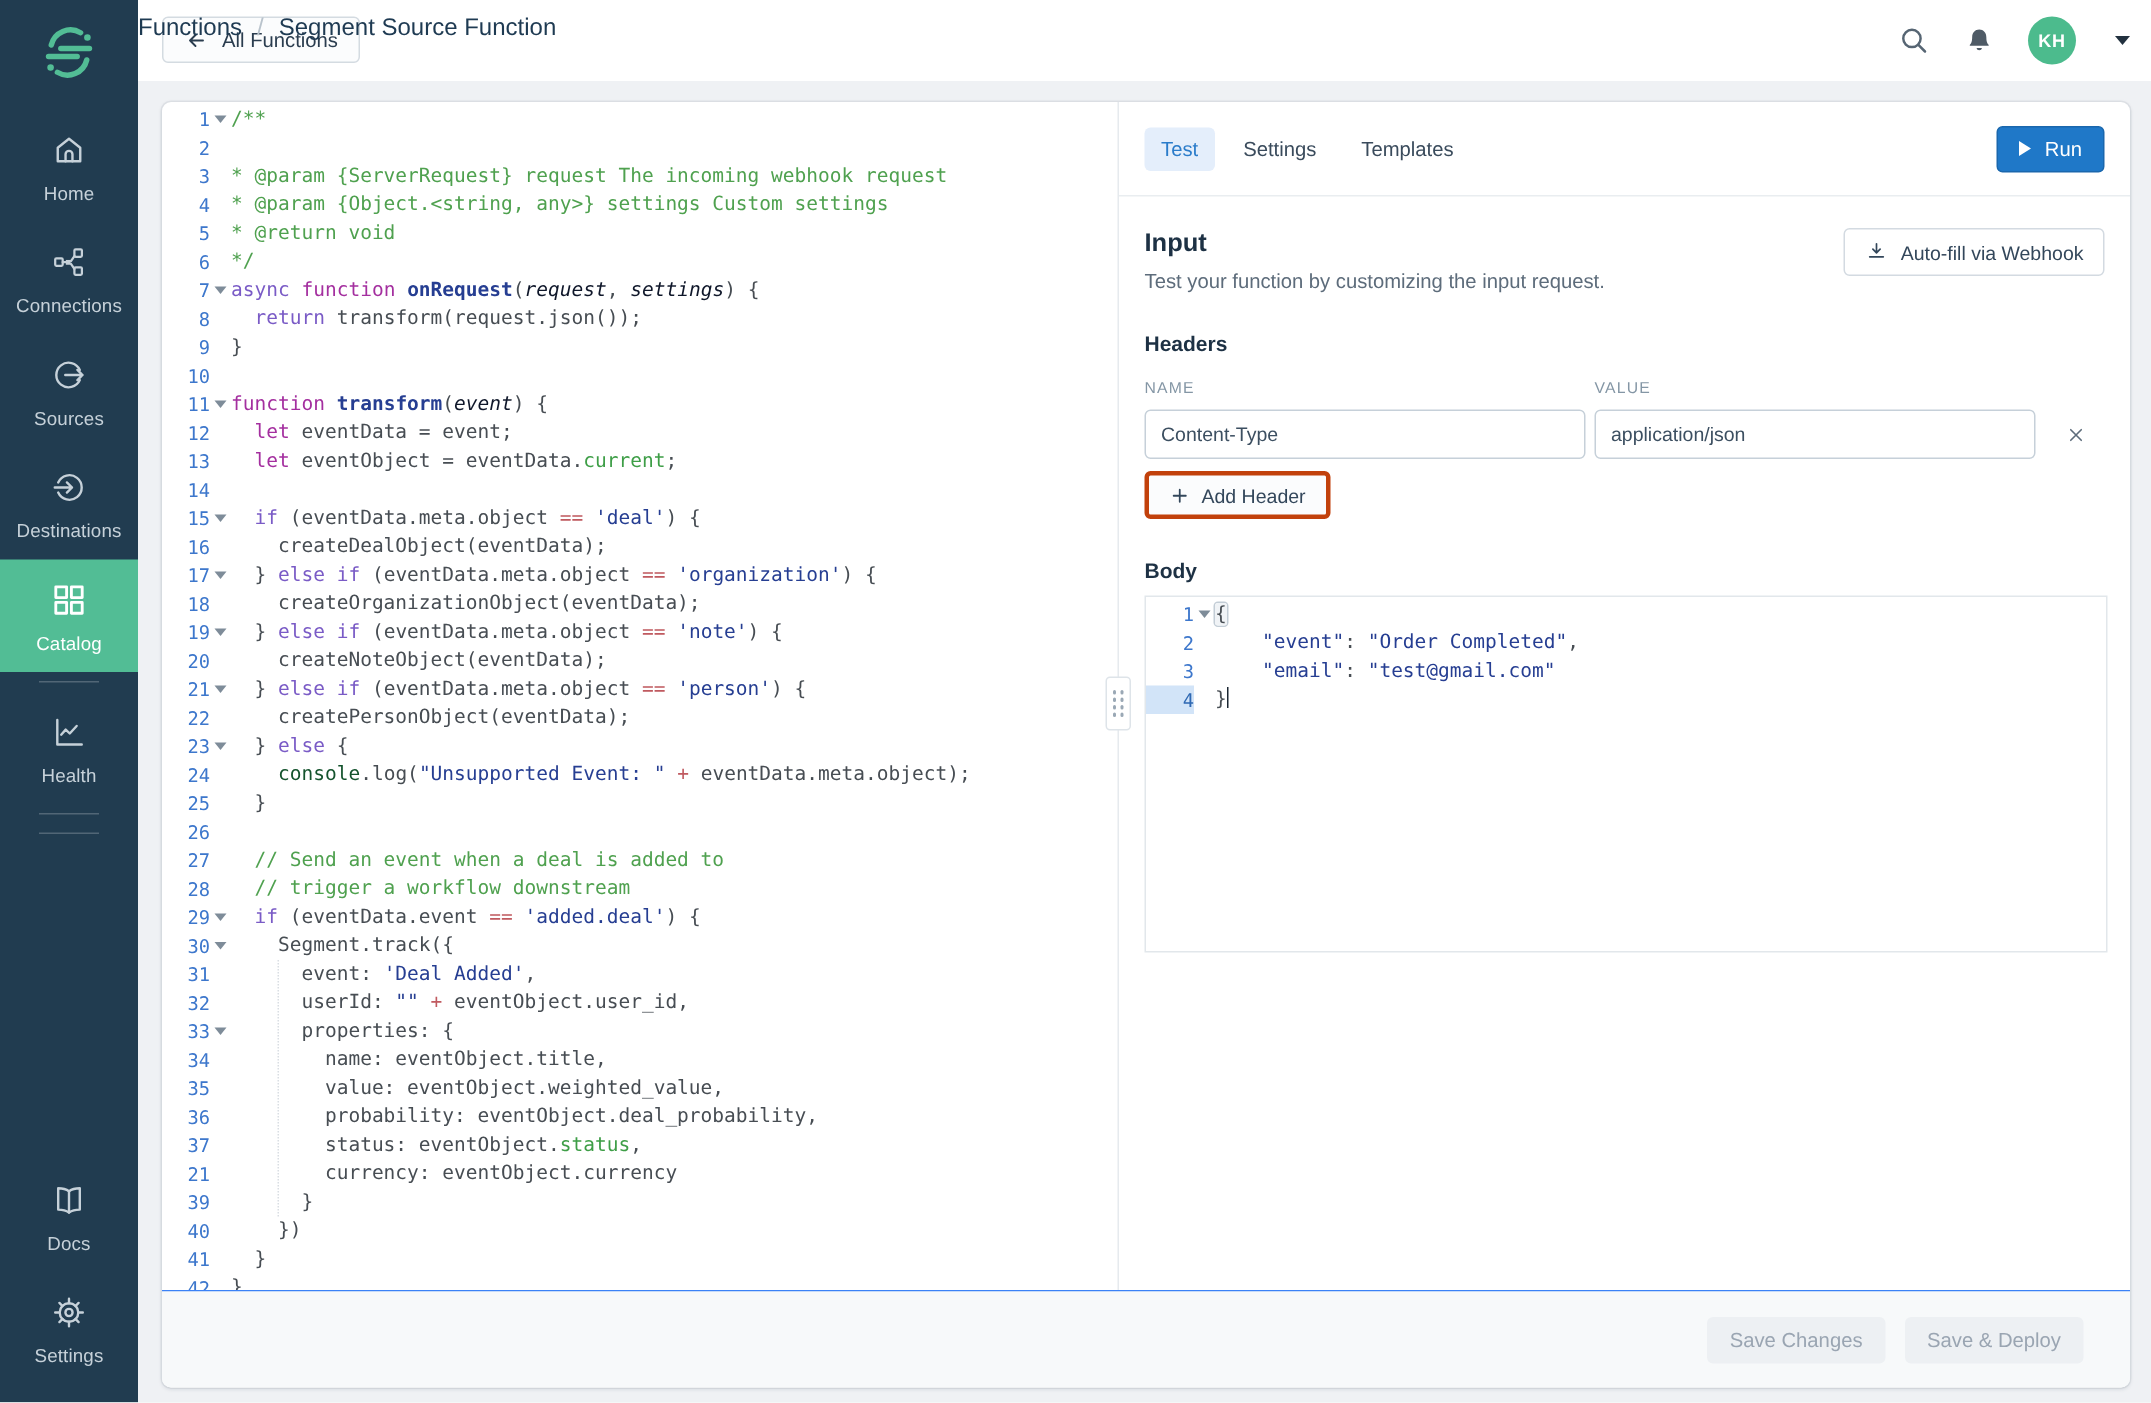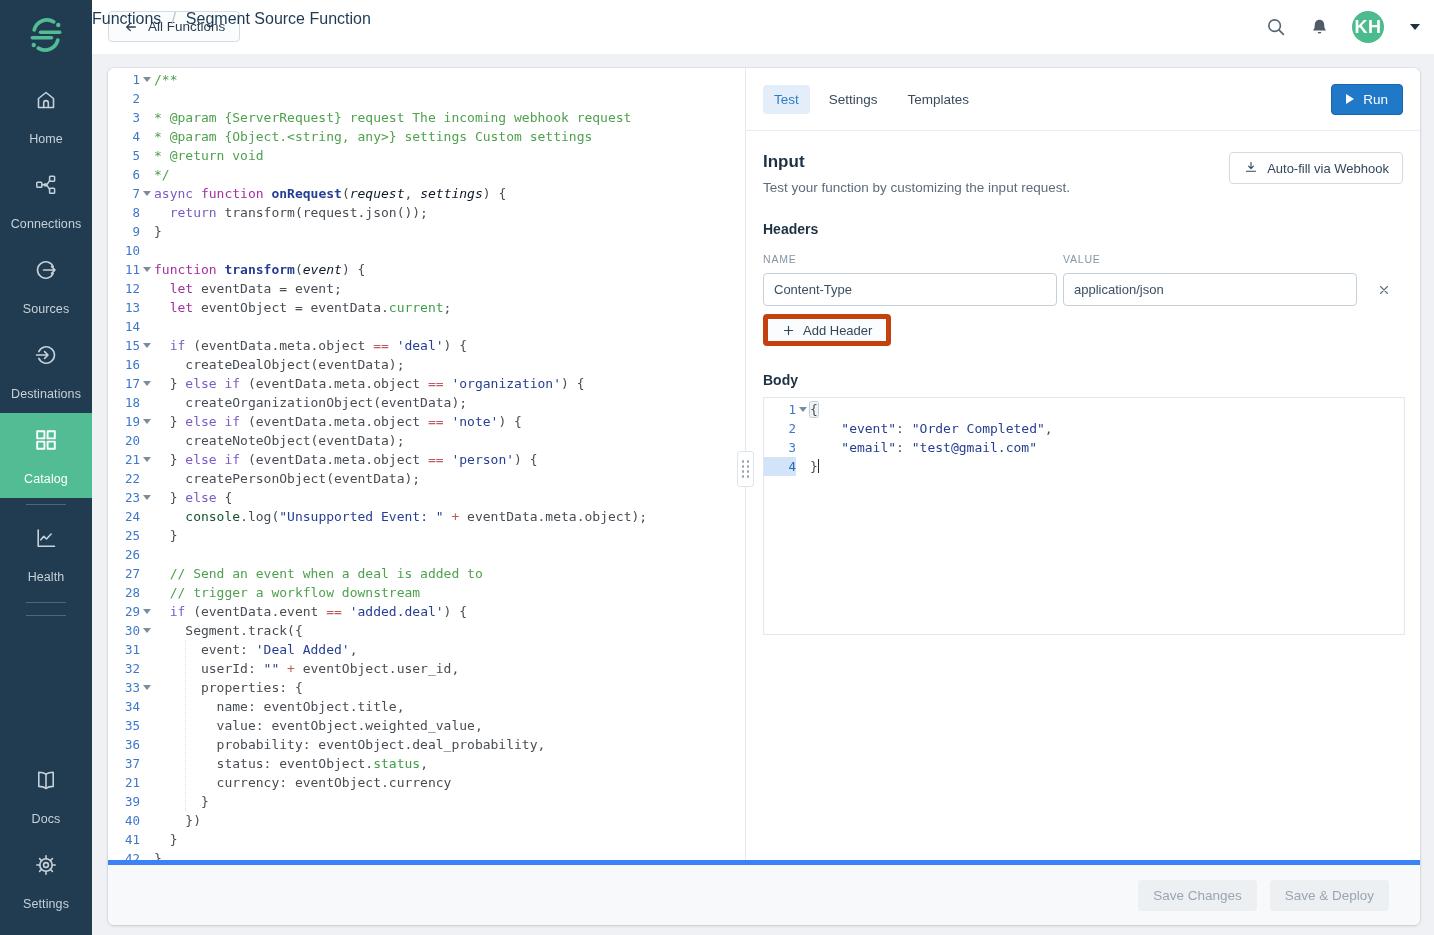--- a/index.html
+++ b/index.html
@@ -3,36 +3,36 @@
 <meta charset="utf-8">
 <style>
   html,body{margin:0;padding:0;}
   body{font-family:"Liberation Sans",sans-serif;background:#eff1f4;}
   .app{position:relative;width:1434px;height:935px;background:#eff1f4;overflow:hidden;}
 
   
   .sidebar{position:absolute;left:0;top:0;width:92px;height:935px;background:#213c50;display:flex;flex-direction:column;align-items:center;box-sizing:border-box;padding-bottom:12px;}
   .logo{margin-top:13px;height:44px;display:flex;align-items:center;justify-content:center;}
   .nav{display:flex;flex-direction:column;width:100%;flex:1;margin-top:16px;}
-  .nav-item{width:100%;box-sizing:border-box;padding:15px 0 12px;display:flex;flex-direction:column;align-items:center;gap:20px;color:#c6d1d9;cursor:pointer;}
+  .nav-item{width:100%;box-sizing:border-box;padding:15px 0 12px;display:flex;flex-direction:column;align-items:center;gap:10px;color:#c6d1d9;cursor:pointer;}
   .nav-item .nav-label{font-size:12.5px;letter-spacing:.1px;}
   .nav-item.active{background:#52bd95;color:#ffffff;}
   .nav-item.push-down{margin-top:auto;}
   .nav-icon{width:24px;height:24px;display:flex;align-items:center;justify-content:center;}
   .nav-icon svg{display:block;}
   .nav-divider{width:40px;height:1px;background:rgba(255,255,255,.22);margin:6px auto;}
 
   
   .topbar{position:absolute;left:92px;top:0;width:1342px;height:54px;background:#fff;}
   .back-btn{position:absolute;left:16px;top:11px;height:31px;display:inline-flex;align-items:center;gap:9px;padding:0 14px;border:1px solid #d4dbe1;border-radius:4px;background:#fbfcfd;color:#2b3d4f;font-size:13.5px;cursor:pointer;}
   .crumbs{position:absolute;left:0;right:12px;top:0;height:38px;display:flex;align-items:center;font-size:16px;color:#1e3a52;font-weight:500;}
   .crumb-sep{color:#b9c3cc;font-weight:400;margin:0 10px;}
   .top-right{position:absolute;right:14px;top:0;height:54px;display:flex;align-items:center;gap:22px;}
   .icon-btn{background:none;border:none;padding:0;cursor:pointer;display:flex;align-items:center;color:#566573;}
-  .avatar{width:32px;height:32px;border-radius:50%;background:#4cbb8d;color:#fff;font-size:18px;font-weight:bold;letter-spacing:.5px;display:flex;align-items:center;justify-content:center;cursor:pointer;}
+  .avatar{width:32px;height:32px;border-radius:50%;background:#4cbb8d;color:#fff;font-size:12px;font-weight:bold;letter-spacing:.5px;display:flex;align-items:center;justify-content:center;cursor:pointer;}
   .caret{width:0;height:0;border-left:5px solid transparent;border-right:5px solid transparent;border-top:6px solid #22313f;margin-left:4px;cursor:pointer;}
 
   
   .card{position:absolute;left:108px;top:68px;width:1312px;height:857px;background:#fff;border-radius:6px;box-shadow:0 1px 3px rgba(16,36,58,.14),0 0 0 1px rgba(16,36,58,.05);}
 
   
   .code-pane{position:absolute;left:0;top:0;width:637px;height:792px;overflow:hidden;padding-top:2px;box-sizing:border-box;}
   .ed-row{display:flex;height:19px;line-height:19px;font-family:"DejaVu Sans Mono",monospace;font-size:13px;}
   .gut{width:32px;flex:none;text-align:right;color:#3d77cc;font-size:12.5px;}
   .fold{width:14px;flex:none;display:inline-flex;align-items:center;justify-content:center;}
@@ -62,25 +62,25 @@
   .input-row{margin-top:21px;display:flex;align-items:flex-start;justify-content:space-between;}
   .input-title{font-size:17px;font-weight:600;color:#1d3144;}
   .input-sub{margin-top:8px;font-size:13.5px;color:#5d6c7b;}
   .ghost-btn{height:32px;display:inline-flex;align-items:center;gap:8px;padding:0 13px;border:1px solid #d3dae1;border-radius:4px;background:#fff;color:#33475b;font-size:13px;cursor:pointer;}
   .section-title{margin-top:26px;font-size:14px;font-weight:700;color:#1d3144;}
   .labels-row{margin-top:16px;display:flex;font-size:10.5px;color:#8496a5;letter-spacing:.8px;}
   .labels-row .lab{width:300px;}
   .hdr-row{margin-top:8px;display:flex;align-items:center;}
   .txt-input{width:294px;height:33px;box-sizing:border-box;border:1px solid #c6d0d9;border-radius:4px;padding:0 10px;font-family:"Liberation Sans",sans-serif;font-size:13px;color:#3c4f61;margin-right:6px;background:#fff;}
   .x-btn{margin-left:12px;background:none;border:none;color:#5d6c7b;cursor:pointer;display:flex;align-items:center;padding:2px;}
-  .add-hdr{margin-top:8px;height:32px;display:inline-flex;align-items:center;gap:8px;padding:0 14px;border:5px solid #c2410c;border-radius:4px;background:#fbfcfd;color:#33475b;font-size:13px;cursor:pointer;}
+  .add-hdr{margin-top:8px;height:32px;display:inline-flex;align-items:center;gap:8px;padding:0 14px;border:3px solid #c2410c;border-radius:4px;background:#fbfcfd;color:#33475b;font-size:13px;cursor:pointer;}
   .body-editor{margin-top:9px;width:642px;height:238px;box-sizing:border-box;border:1px solid #e2e7eb;background:#fff;overflow:hidden;padding-top:2px;}
 
   
-  .card-footer{position:absolute;left:0;bottom:0;width:100%;height:65px;box-sizing:border-box;background:#f7f9fa;border-top:5px solid #3b82f6;border-radius:0 0 6px 6px;display:flex;align-items:center;justify-content:flex-end;gap:13px;padding-right:31px;}
+  .card-footer{position:absolute;left:0;bottom:0;width:100%;height:65px;box-sizing:border-box;background:#f7f9fa;border-top:1px solid #3b82f6;border-radius:0 0 6px 6px;display:flex;align-items:center;justify-content:flex-end;gap:13px;padding-right:31px;}
   .disabled-btn{height:31px;padding:0 15px;border:none;border-radius:4px;background:#edf0f3;color:#9aa5b2;font-size:13.5px;cursor:pointer;}
 </style>
 </head>
 <body>
 
 <div class="app">
 
   <aside class="sidebar">
     <div class="logo">
       <svg width="40" height="40" viewBox="0 0 44 44" fill="none" stroke="#52BD95" stroke-width="4" stroke-linecap="round">

